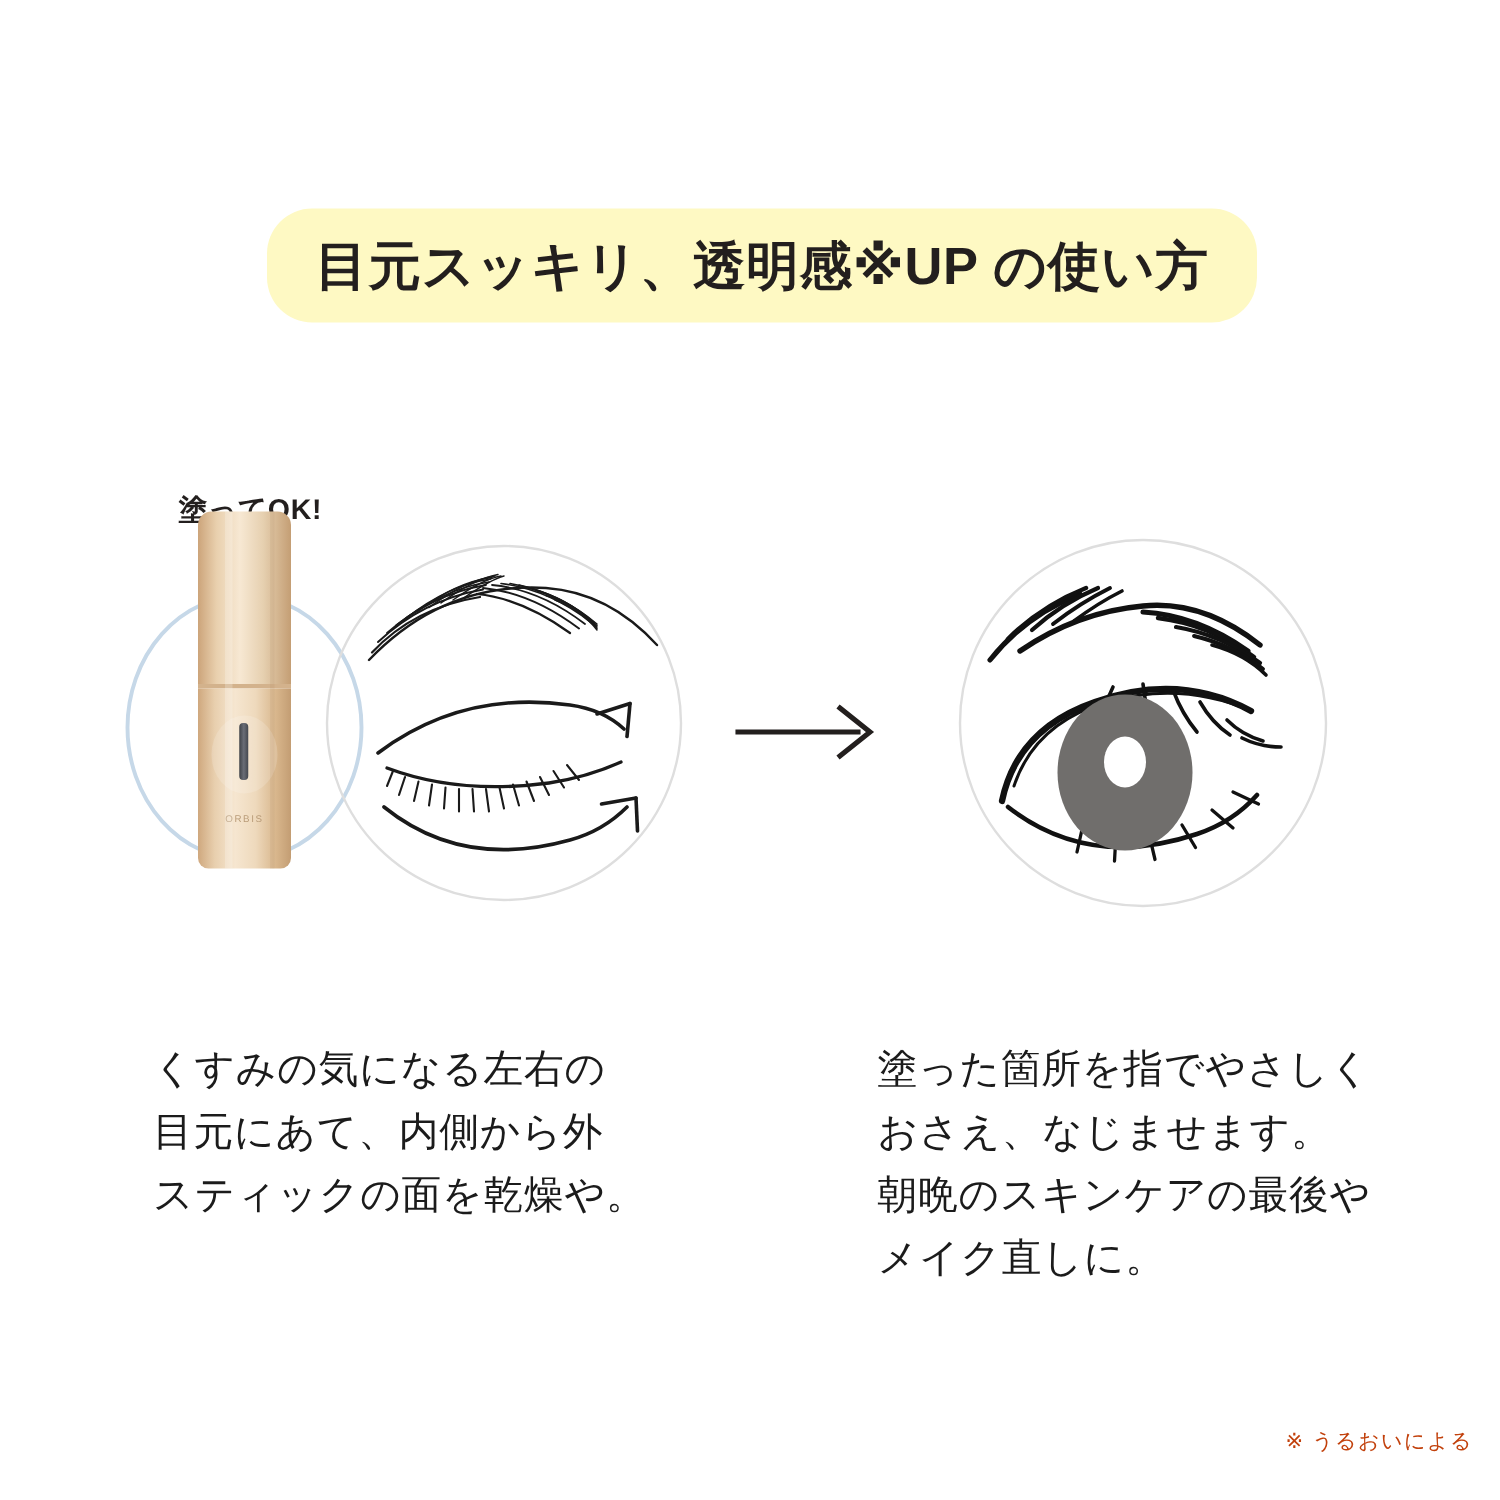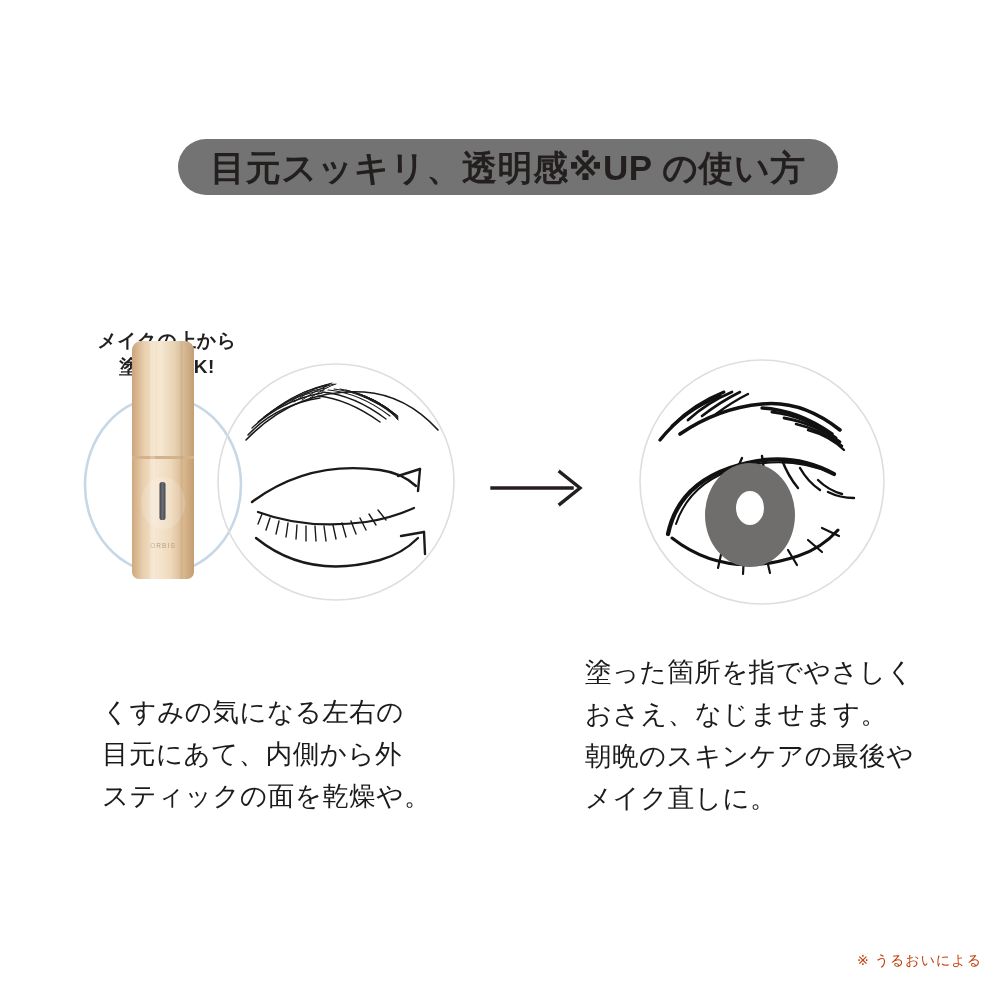--- a/index.html
+++ b/index.html
@@ -15,22 +15,22 @@
     font-family: "Liberation Sans", "DejaVu Sans", sans-serif;
     color: #231f1e;
   }
 
   
   #title-pill {
     position: absolute;
     left: 178px;
     top: 139px;
     width: 660px;
-    height: 56px;
-    background: #737373;
+    height: 76px;
+    background: #fef9c3;
     border-radius: 30px;
     display: flex;
     align-items: center;
     justify-content: center;
   }
   #title-text {
     font-size: 35px;
     font-weight: 700;
     letter-spacing: 0.5px;
     color: #231f1e;
@@ -66,41 +66,40 @@
   
   .caption {
     position: absolute;
     font-size: 26.5px;
     line-height: 1.58;
     color: #1b1b1b;
     letter-spacing: 0.5px;
   }
   .caption .ln { display: block; white-space: nowrap; }
   #caption-left  { left: 102px; top: 692px; width: 380px; }
-  #caption-right { left: 585px; top: 652px; width: 400px; }
+  #caption-right { left: 585px; top: 692px; width: 400px; }
 
   
   #footnote {
     position: absolute;
     right: 18px;
     top: 952px;
     font-size: 14px;
     color: #c2410c;
     letter-spacing: 1px;
   }
 </style>
 </head>
 <body>
 
 <div id="title-pill">
   <span id="title-text">目元スッキリ、透明感※UP の使い方</span>
 </div>
 
 <div id="makeup-note">
-  <span class="ln">メイクの上から</span>
   <span class="ln">塗ってOK!</span>
 </div>
 
 <div id="stage">
   <svg width="1000" height="380" viewBox="0 0 1000 380" xmlns="http://www.w3.org/2000/svg">
     <defs>
       <linearGradient id="stickGrad" x1="0" y1="0" x2="1" y2="0">
         <stop offset="0%" stop-color="#cfa87e"></stop>
         <stop offset="18%" stop-color="#e8cfae"></stop>
         <stop offset="40%" stop-color="#f6e6d0"></stop>

